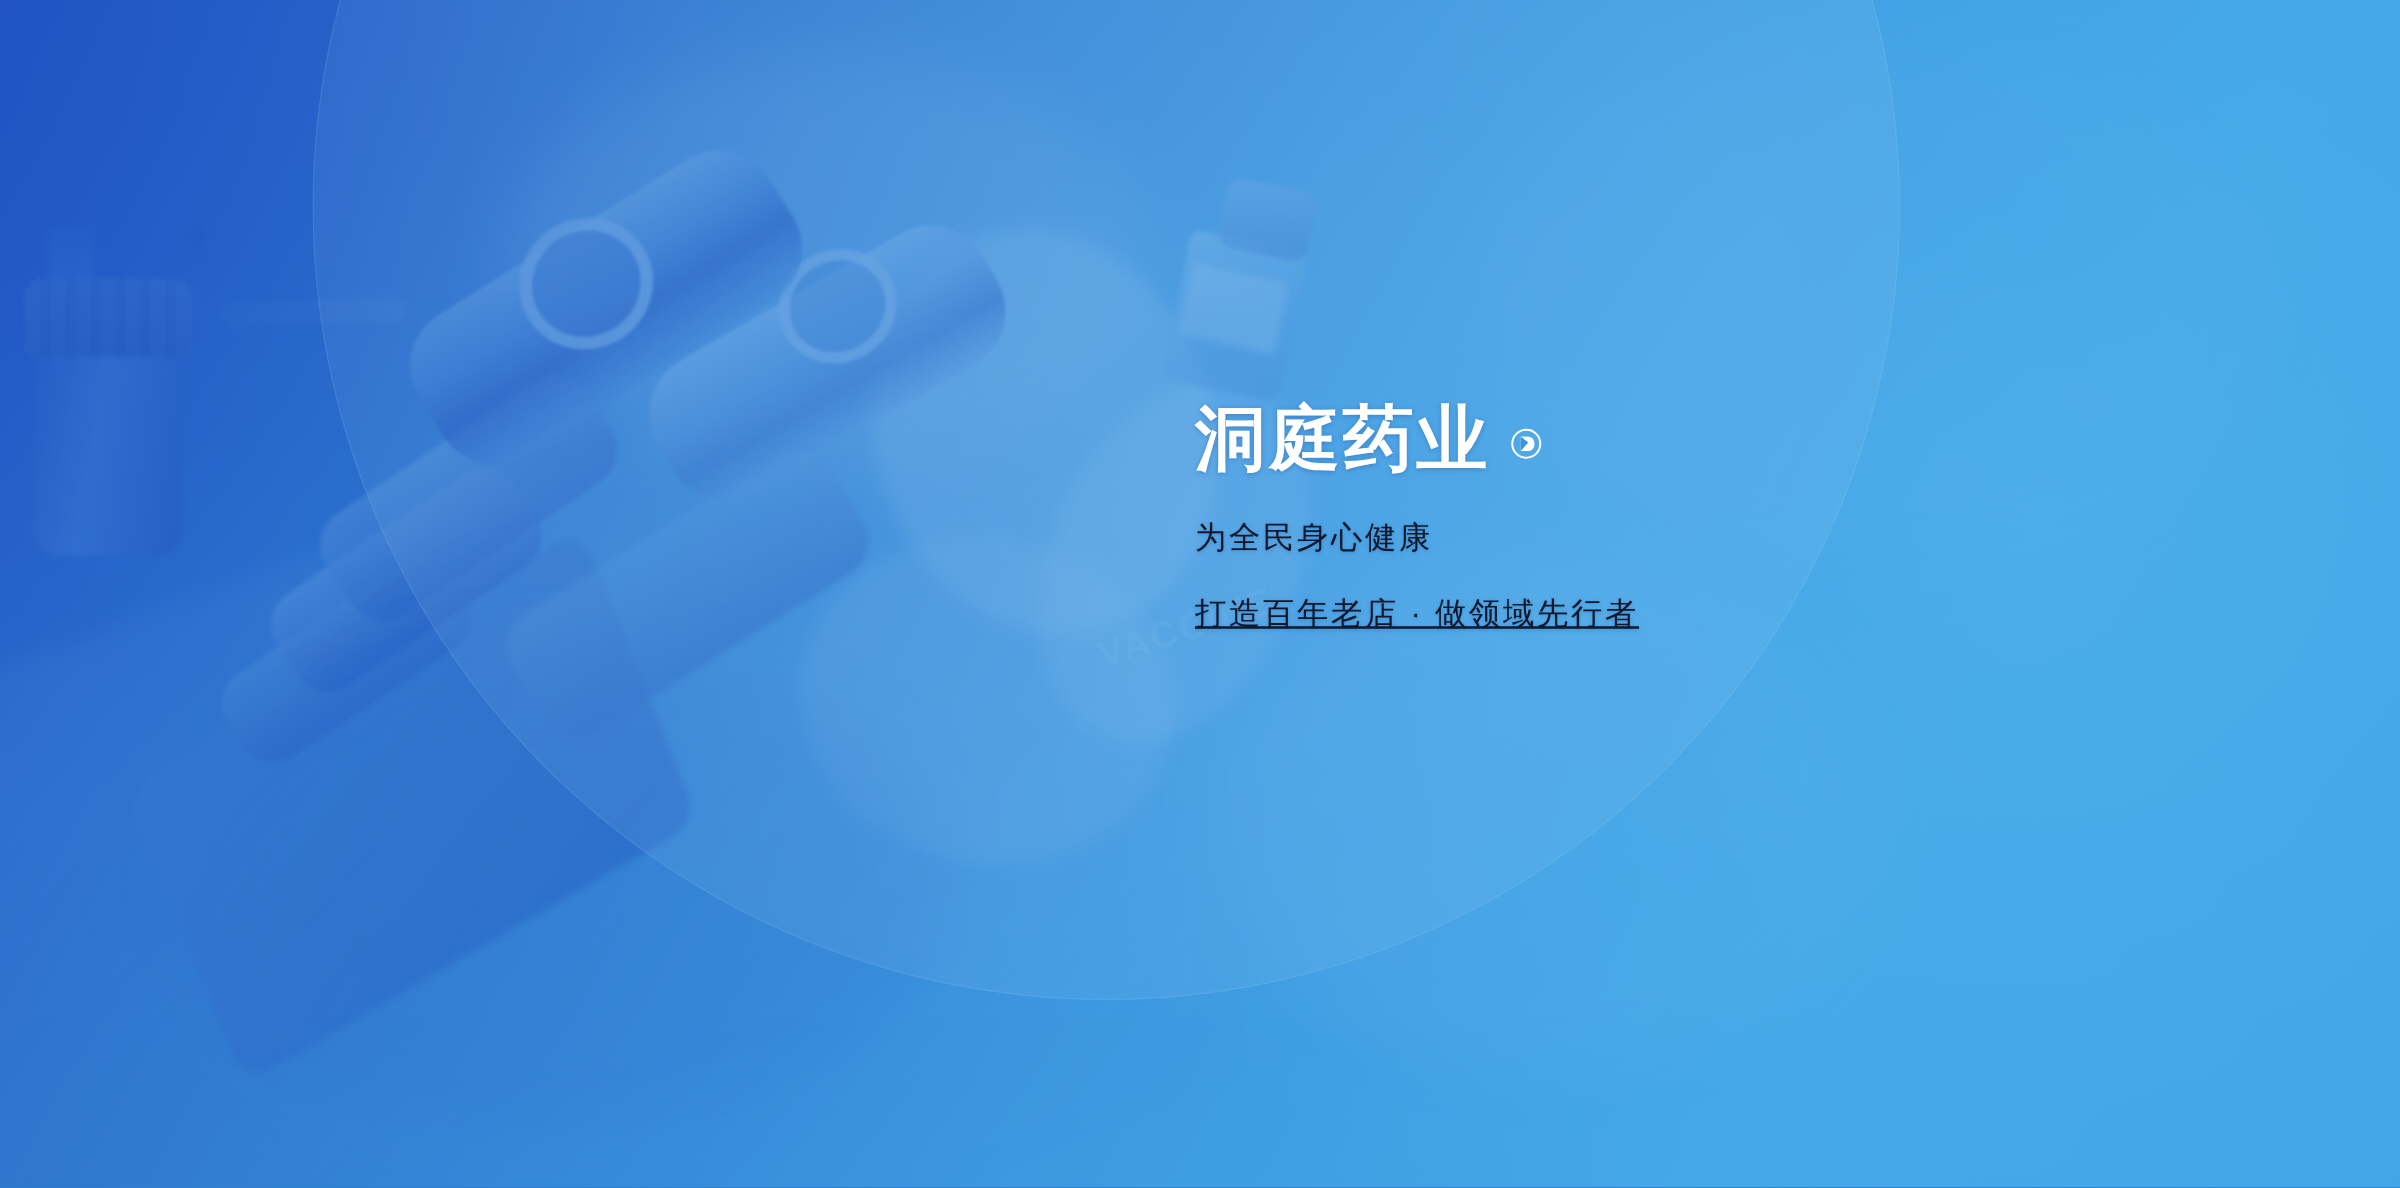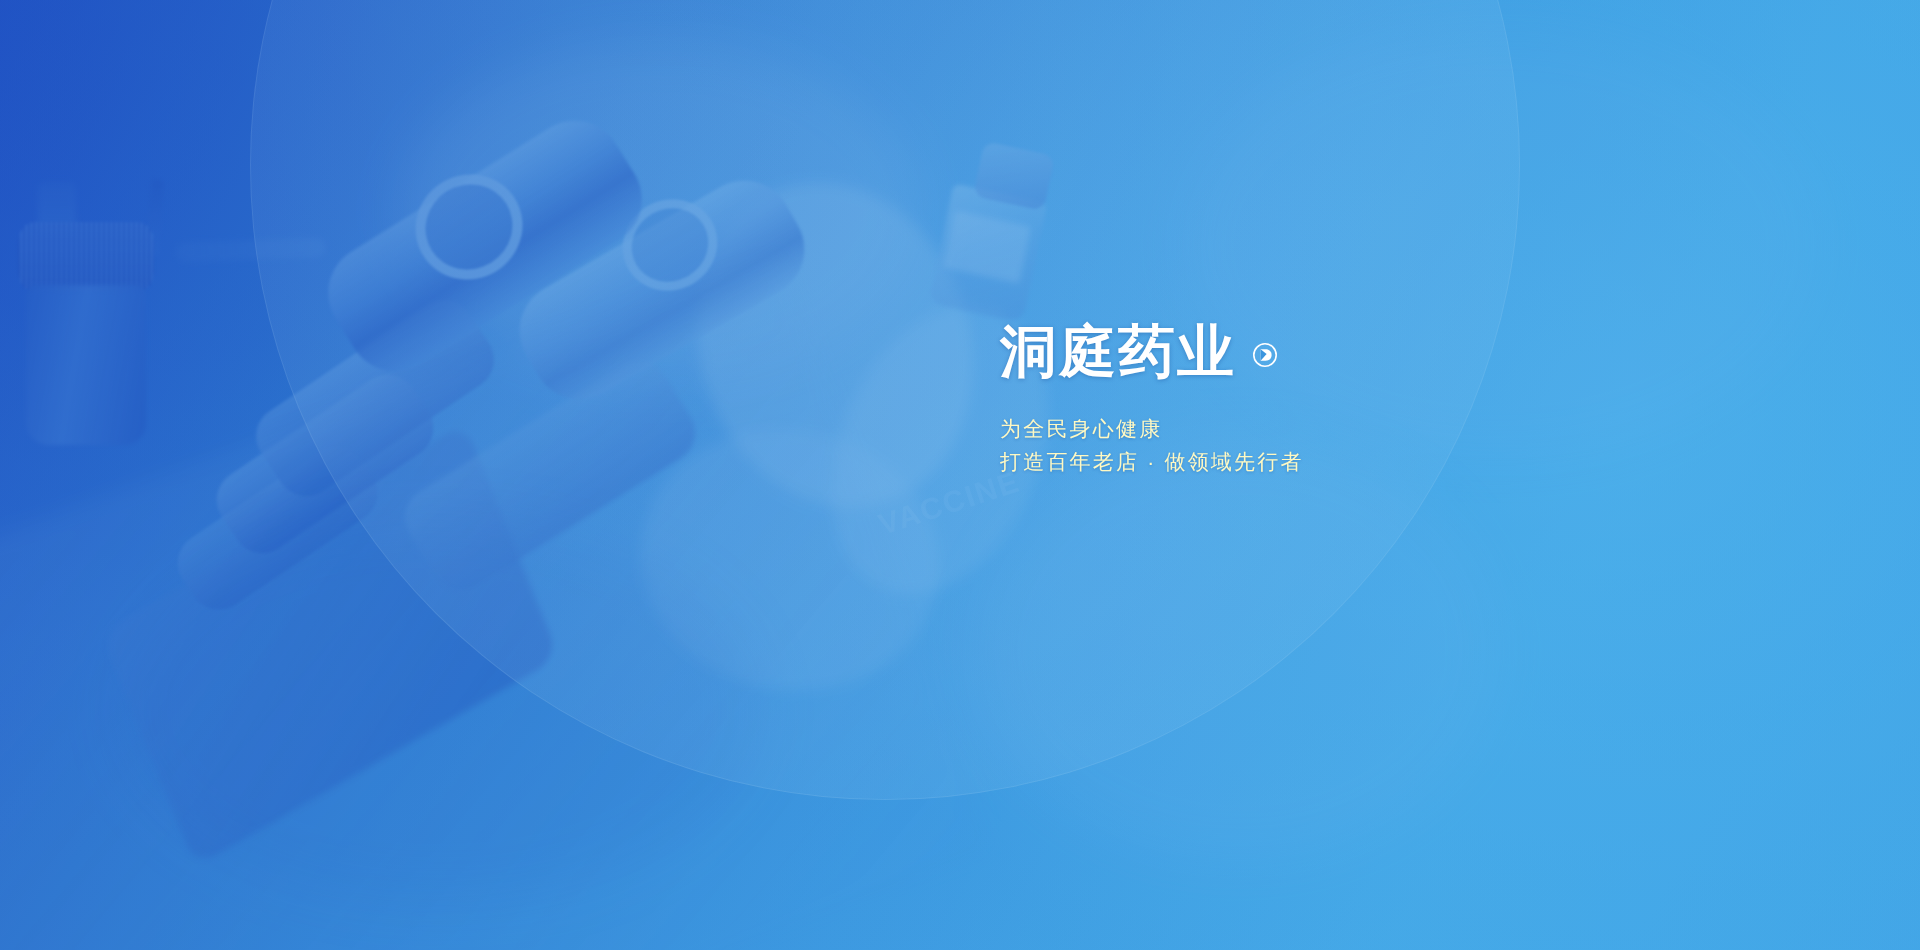--- a/index.html
+++ b/index.html
@@ -353,21 +353,21 @@
         rgba(32,84,200,0.40) 0%,
         rgba(42,116,208,0.30) 28%,
         rgba(58,150,224,0.26) 55%,
         rgba(68,170,232,0.34) 78%,
         rgba(66,168,232,0.42) 100%);
   }
 
   
   .content {
     position: absolute;
-    left: 1000px;
+    left: 956px;
     top: 322px;
     width: 820px;
   }
   .headline {
     display: flex;
     align-items: center;
     white-space: nowrap;
     color: #ffffff;
     font-size: 57px;
     line-height: 1.05;
@@ -384,31 +384,31 @@
     position: relative;
     width: 26px;
     height: 26px;
     margin: 0 14px 0 16px;
     flex: 0 0 auto;
     top: 3px;
   }
   .brand-mark svg { display: block; }
 
   .subline {
-    color: #fef9c3;
-    font-size: 21px;
+    color: #0f172a;
+    font-size: 25px;
     line-height: 1.0;
     font-weight: 400;
     letter-spacing: 2.2px;
     white-space: nowrap;
     text-shadow: 0 1px 3px rgba(20,66,145,0.30);
     font-family: "Liberation Sans", "DejaVu Sans", sans-serif;
   }
   .subline-1 { margin-top: 36px; }
-  .subline-2 { margin-top: 12px; }
+  .subline-2 { margin-top: 36px; text-decoration: underline; }
 </style>
 </head>
 <body>
 
 <div class="banner">
 
   <div class="bg-gradient"></div>
   <div class="bg-wash-right"></div>
   <div class="bg-wash-left"></div>
 

